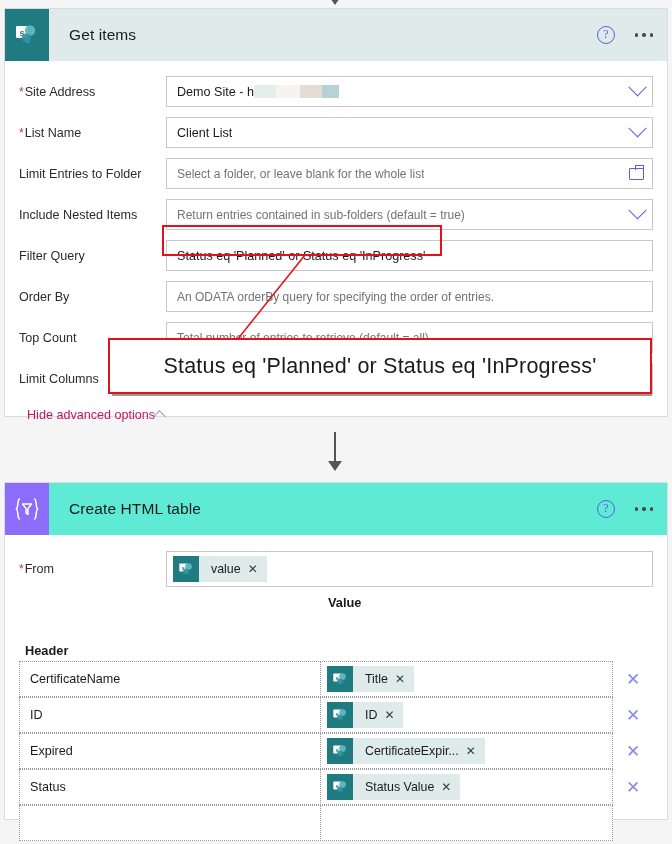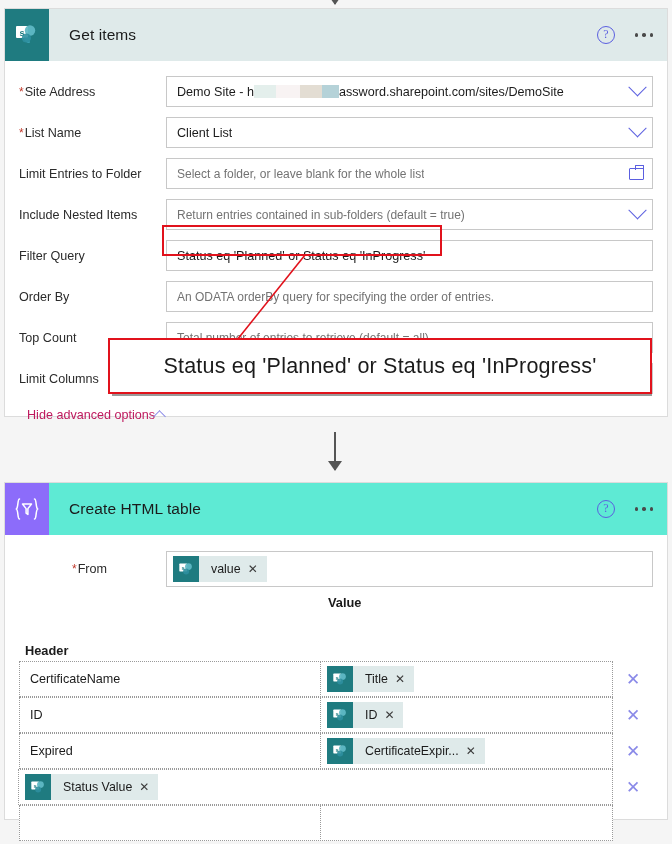--- a/index.html
+++ b/index.html
@@ -285,21 +285,20 @@
     <div class="card-body">
 
       <div class="frow">
         <div class="flabel"><span class="req">*</span><span>Site Address</span></div>
         <div class="finput">
           <span class="ftext">Demo Site - h</span>
             <span class="redact" style="width:22px;background:#e4efec;"></span>
             <span class="redact" style="width:24px;background:#f8f3f3;"></span>
             <span class="redact" style="width:22px;background:#e3ddd3;"></span>
             <span class="redact" style="width:17px;background:#b5d2d8;"></span>
-            <span class="ftext">assword.sharepoint.com/sites/DemoSite</span>
           <span class="chev"></span>
         </div>
       </div>
 
       <div class="frow">
         <div class="flabel"><span class="req">*</span><span>List Name</span></div>
         <div class="finput">
           <span class="ftext">Client List</span>
           <span class="chev"></span>
         </div>
@@ -384,21 +383,21 @@
         <div class="ellipsis">
             <i></i>
             <i></i>
             <i></i>
           </div>
       </div>
     </div>
 
     <div class="card-body" style="padding:12px 14px 6px 14px;">
 
-      <div class="frow" style="height:44px;text-align:center;">
+      <div class="frow" style="height:44px;">
         <div class="flabel"><span class="req">*</span><span>From</span></div>
         <div class="finput" style="height:36px;padding:0 6px;">
           <span class="token">
             <span class="tok-icon">
               <svg width="17" height="17" viewBox="0 0 26 26">
                 <rect x="2" y="4" width="12" height="12" rx="1" fill="#ffffff"></rect>
                 <text x="8" y="13.5" font-family="Liberation Sans, sans-serif" font-size="9" font-weight="bold" fill="#1f7b80" text-anchor="middle">s</text>
                 <circle cx="16" cy="8.5" r="5.2" fill="#5fb8c4" opacity="0.95"></circle>
                 <circle cx="12.4" cy="16" r="4.6" fill="#2d8f9e" opacity="0.9"></circle>
               </svg>
@@ -471,20 +470,23 @@
                 </svg>
             </span>
             <span class="tok-label">CertificateExpir...</span>
             <span class="tok-x">✕</span>
           </span>
         </div>
         <div class="row-del">✕</div>
       </div>
 
       <div class="hv-row">
+        <div class="hv-cell c1">
+          <span class="hv-text">Status</span>
+        </div>
         <div class="hv-cell c2">
           <span class="token">
             <span class="tok-icon">
               <svg width="17" height="17" viewBox="0 0 26 26">
                   <rect x="2" y="4" width="12" height="12" rx="1" fill="#ffffff"></rect>
                   <text x="8" y="13.5" font-family="Liberation Sans, sans-serif" font-size="9" font-weight="bold" fill="#1f7b80" text-anchor="middle">s</text>
                   <circle cx="16" cy="8.5" r="5.2" fill="#5fb8c4" opacity="0.95"></circle>
                   <circle cx="12.4" cy="16" r="4.6" fill="#2d8f9e" opacity="0.9"></circle>
                 </svg>
             </span>

